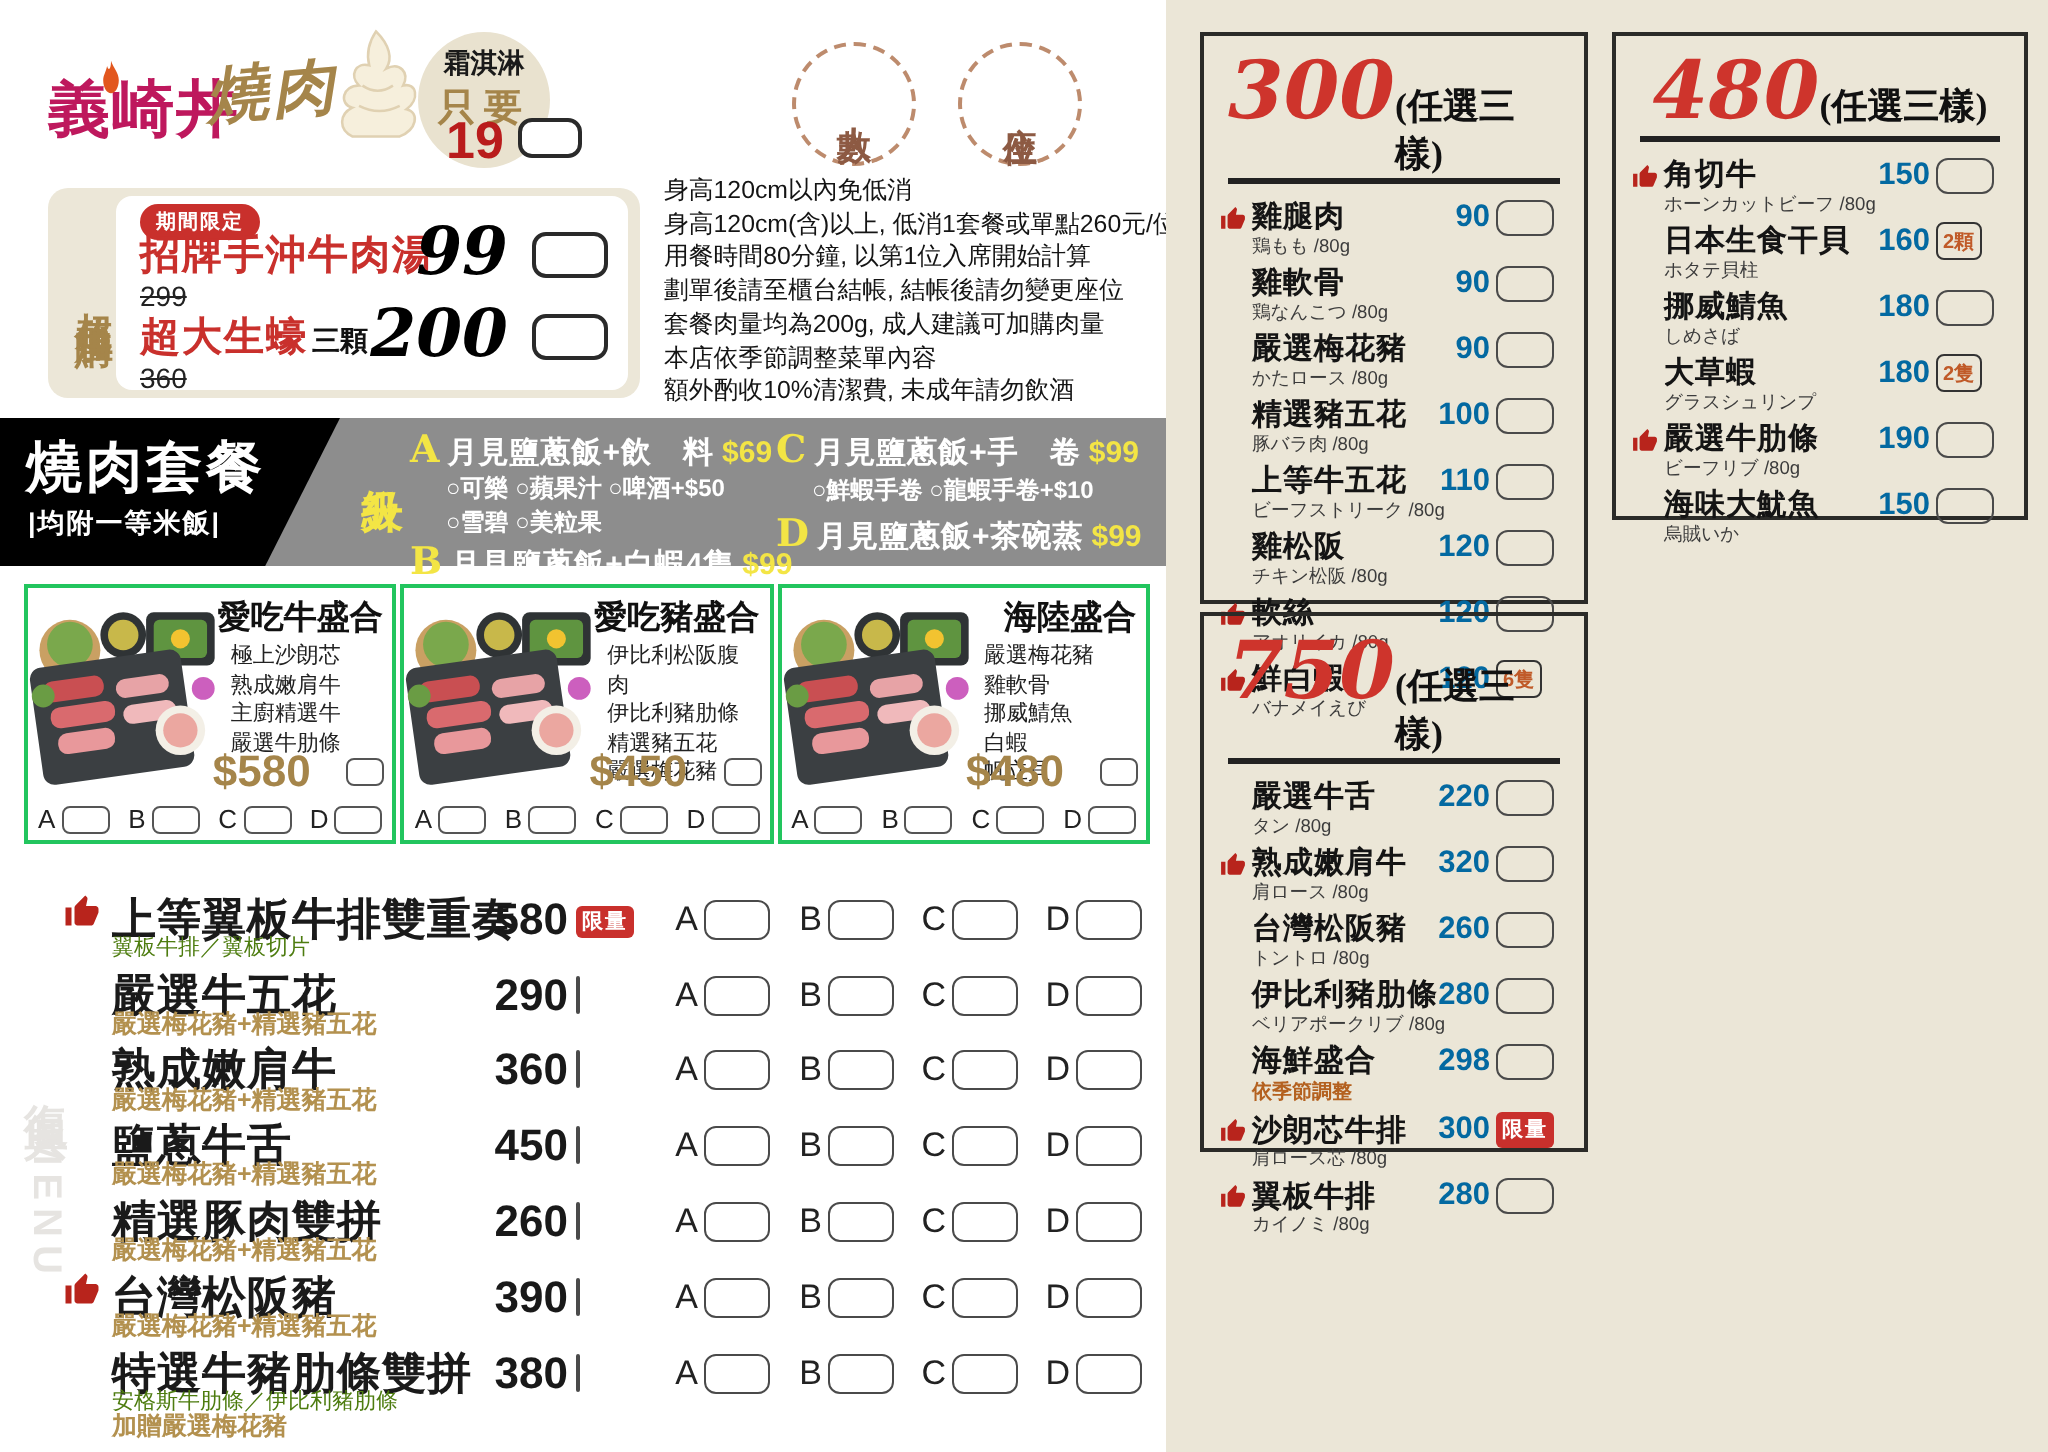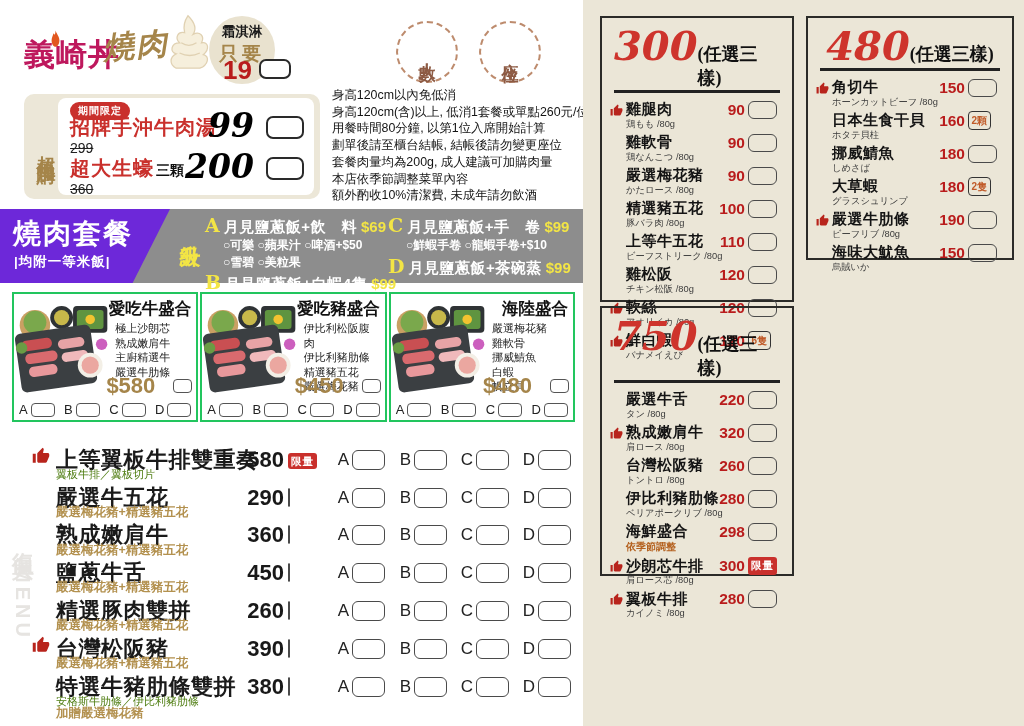--- a/index.html
+++ b/index.html
@@ -33,21 +33,21 @@
   .ad-price { position:absolute; right:52px; top:-8px; font-family:"DejaVu Serif",serif; font-style:italic; font-weight:700; font-size:33px; color:#000000; }
   .ad-cb { position:absolute; right:2px; top:2px; width:38px; height:23px; border:2px solid #2a2a2a; border-radius:7px; background:#fff; }
   .ad-old { font-size:14px; color:#222; text-decoration:line-through; margin-top:-1px; }
 
   
   .terms { position:absolute; left:332px; top:87px; width:256px; }
   .term { font-size:12.4px; line-height:16.7px; color:#141414; font-weight:500; white-space:nowrap; }
 
   
   .banner { position:absolute; left:0; top:209px; width:583px; height:74px; background:#8d8d8d; }
-  .banner-black { position:absolute; left:0; top:0; width:170px; height:74px; background:#6d28d9; clip-path:polygon(0 0,100% 0,78% 100%,0 100%); color:#fff; }
+  .banner-black { position:absolute; left:0; top:0; width:170px; height:74px; background:#000000; clip-path:polygon(0 0,100% 0,78% 100%,0 100%); color:#fff; }
   .bb-title { position:absolute; left:13px; top:6px; font-size:28px; font-weight:900; letter-spacing:2px; }
   .bb-sub { position:absolute; left:14px; top:44px; font-size:13.5px; font-weight:700; letter-spacing:1px; }
   .up-label { position:absolute; left:176px; top:6px; }
   .up-label span { writing-mode:vertical-rl; text-orientation:upright; color:#f3e545; font-size:21px; font-weight:800; }
   .upcol { position:absolute; top:5px; height:64px; display:flex; flex-direction:column; justify-content:space-between; }
   .upcol.a { left:205px; width:180px; } .upcol.c { left:388px; width:190px; }
   .upline { display:flex; align-items:baseline; gap:4px; white-space:nowrap; }
   .upkey { font-family:"DejaVu Serif",serif; font-size:19px; font-weight:700; color:#f3e545; }
   .uptext { font-size:15px; font-weight:800; color:#fff; letter-spacing:0.5px; }
   .upprice { font-size:15px; font-weight:800; color:#f3e545; }
@@ -87,21 +87,21 @@
   .rbox { position:absolute; border:2px solid #2b2b28; padding:4px 8px; }
   .b300 { left:17px; top:16px; width:194px; height:286px; }
   .b750 { left:17px; top:306px; width:194px; height:270px; }
   .b480 { left:223px; top:16px; width:208px; height:244px; }
   .rhead { display:flex; align-items:baseline; justify-content:center; border-bottom:3px solid #222; margin:2px 4px 7px; padding-bottom:0px; }
   .rnum { font-family:"DejaVu Serif",serif; font-style:italic; font-weight:700; font-size:40px; color:#ce342c; line-height:44px; }
   .rpick { font-family:"Liberation Serif","DejaVu Serif",serif; font-size:18px; font-weight:700; color:#111; }
   .rrow { display:grid; grid-template-columns:16px 1fr auto 36px; align-items:center; margin-bottom:2.5px; }
   .r-thumb { grid-column:1; margin-top:1px; }
   .r-name { grid-column:2; font-size:15px; font-weight:700; color:#141414; white-space:nowrap; letter-spacing:0.5px; }
-  .r-price { grid-column:3; font-size:15.5px; font-weight:600; color:#b91c1c; padding-right:3px; text-align:right; }
+  .r-price { grid-column:3; font-size:15.5px; font-weight:600; color:#0369a1; padding-right:3px; text-align:right; }
   .r-slot { grid-column:4; display:flex; justify-content:flex-start; }
   .rcb { width:29px; height:18px; border:1.7px solid #4a4a4a; border-radius:6px; background:transparent; }
   .tag { border:1.5px solid #333; border-radius:4px; color:#c05a28; font-size:10px; font-weight:700; padding:1.5px 2.5px; white-space:nowrap; background:transparent; }
   .r-sub { grid-column:2/5; font-size:9.3px; color:#3c3c3c; margin-top:-1.5px; white-space:nowrap; }
   .r-note { grid-column:2/5; font-size:10px; font-weight:700; color:#b4611f; margin-top:-1px; white-space:nowrap; }
 
   .flame-fill { fill:#e2571e; } .thumb-fill { fill:#b8241c; }
 </style>
 </head>
 <body>

